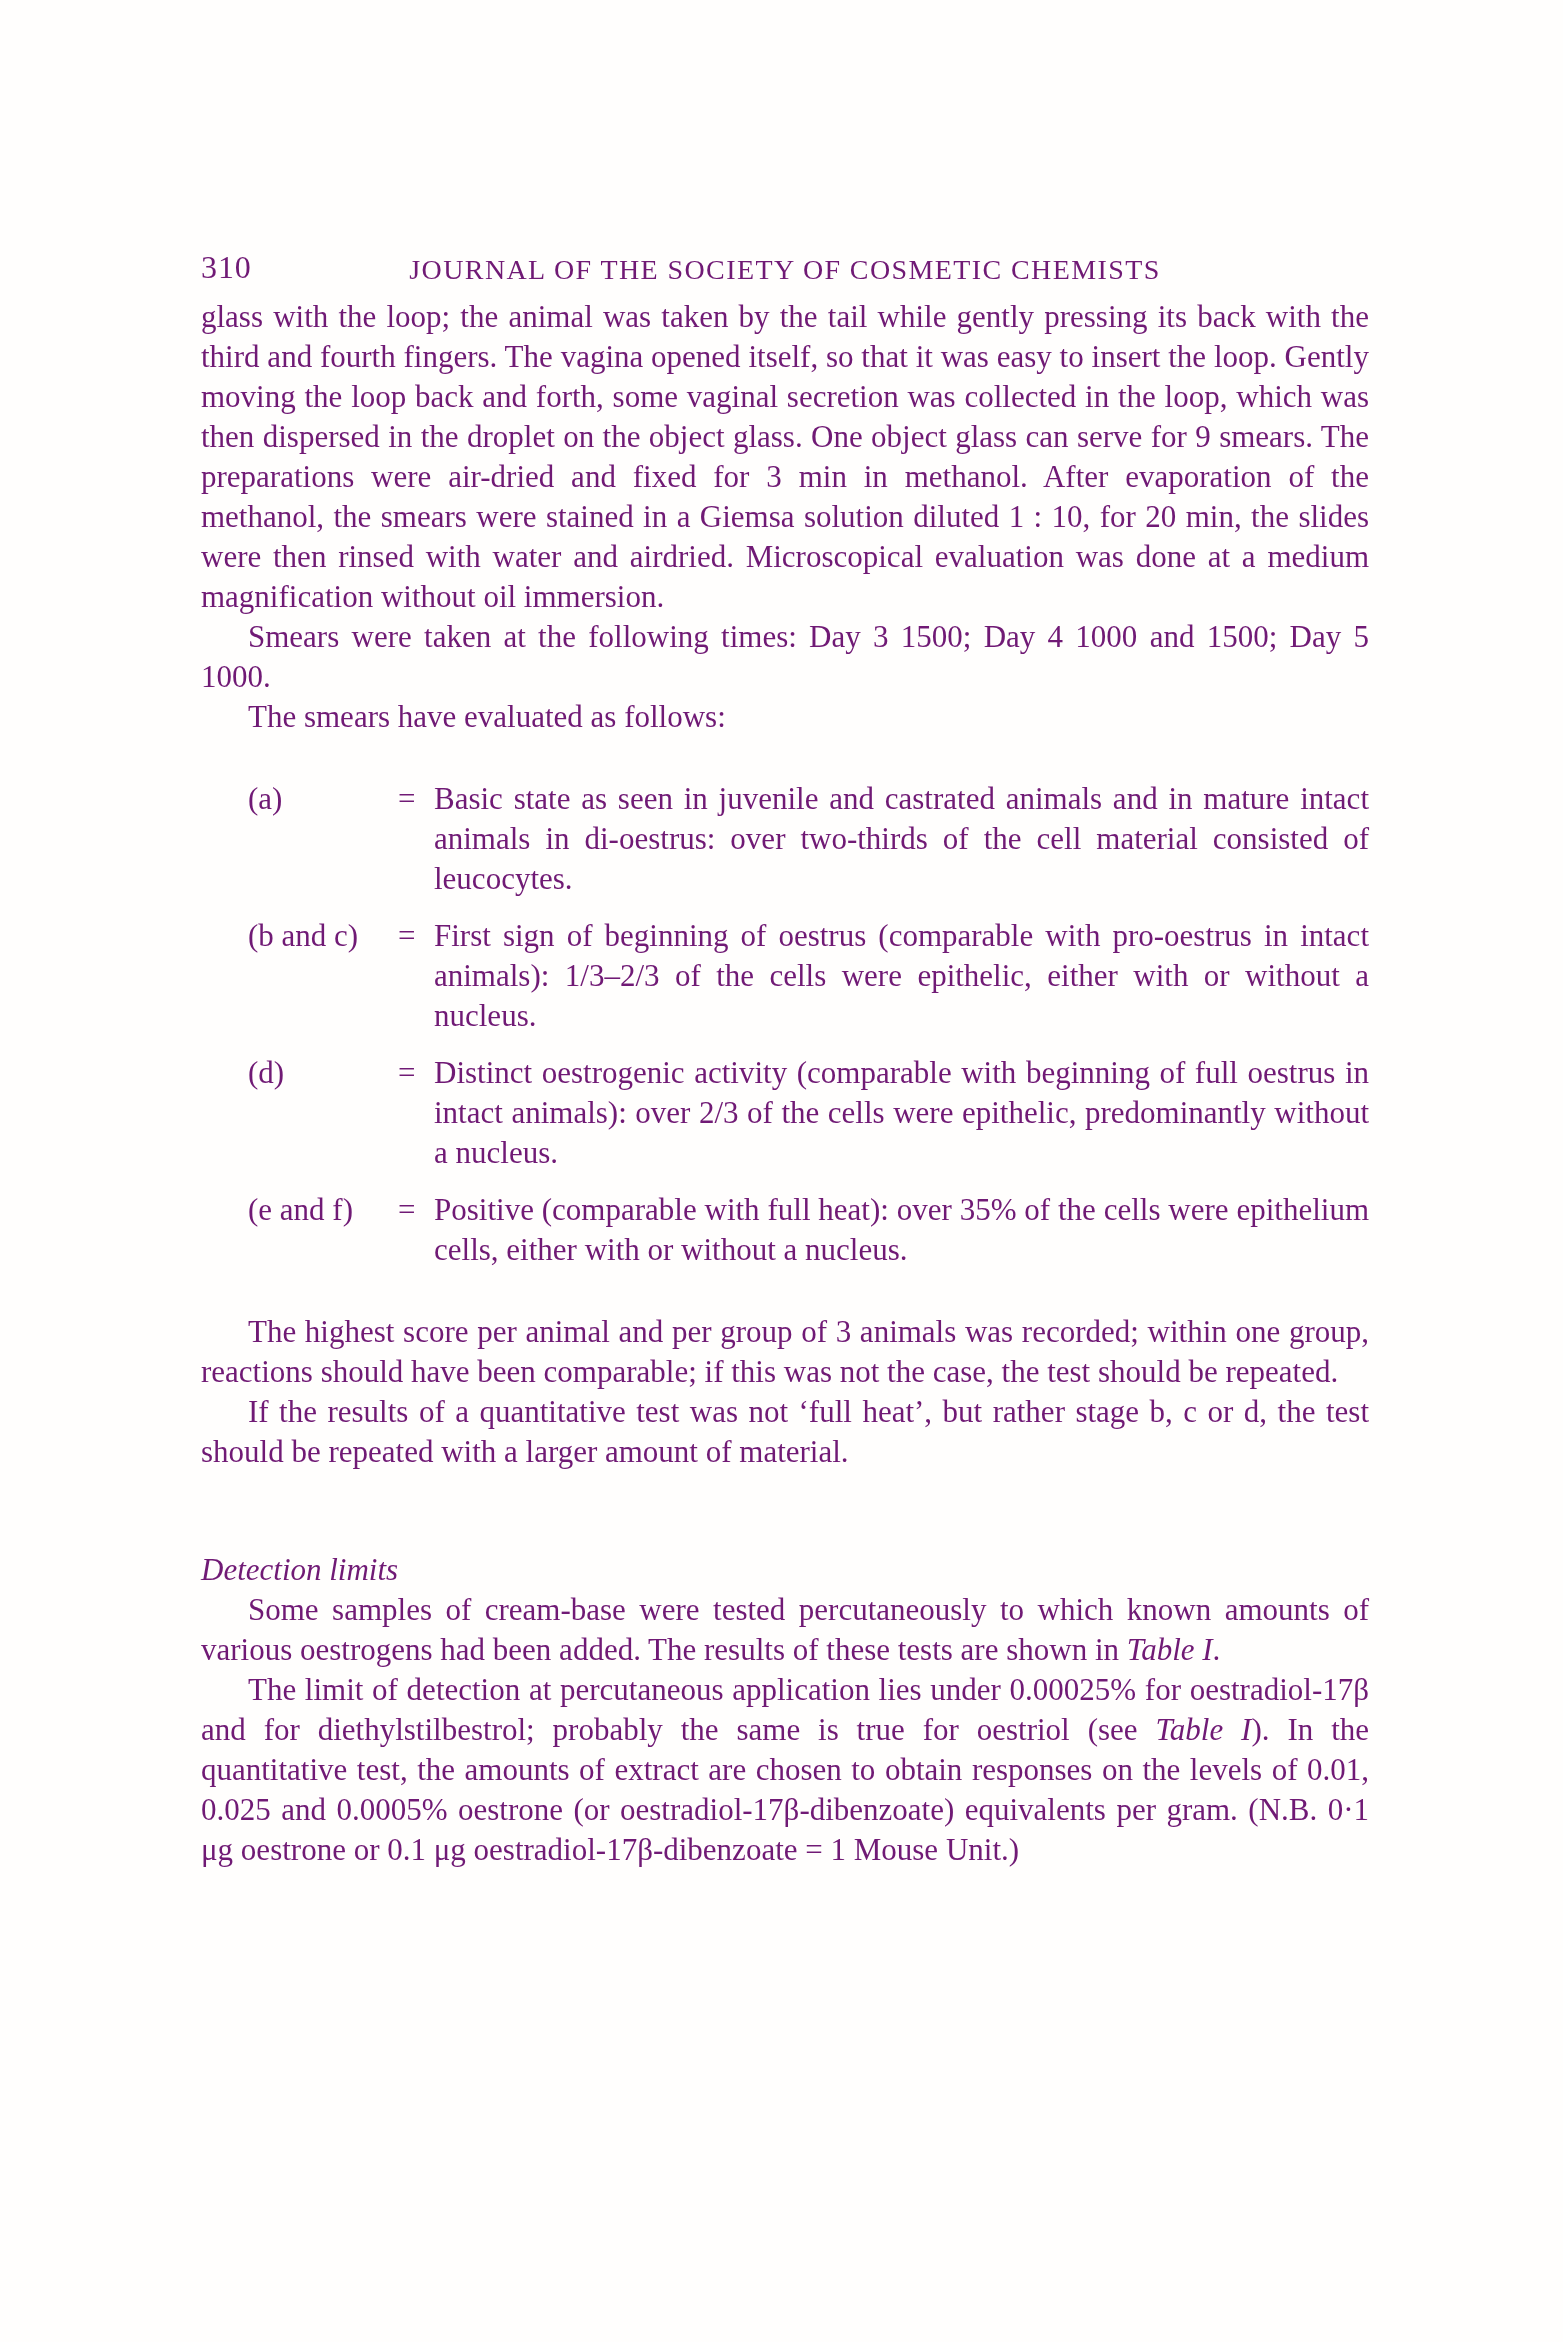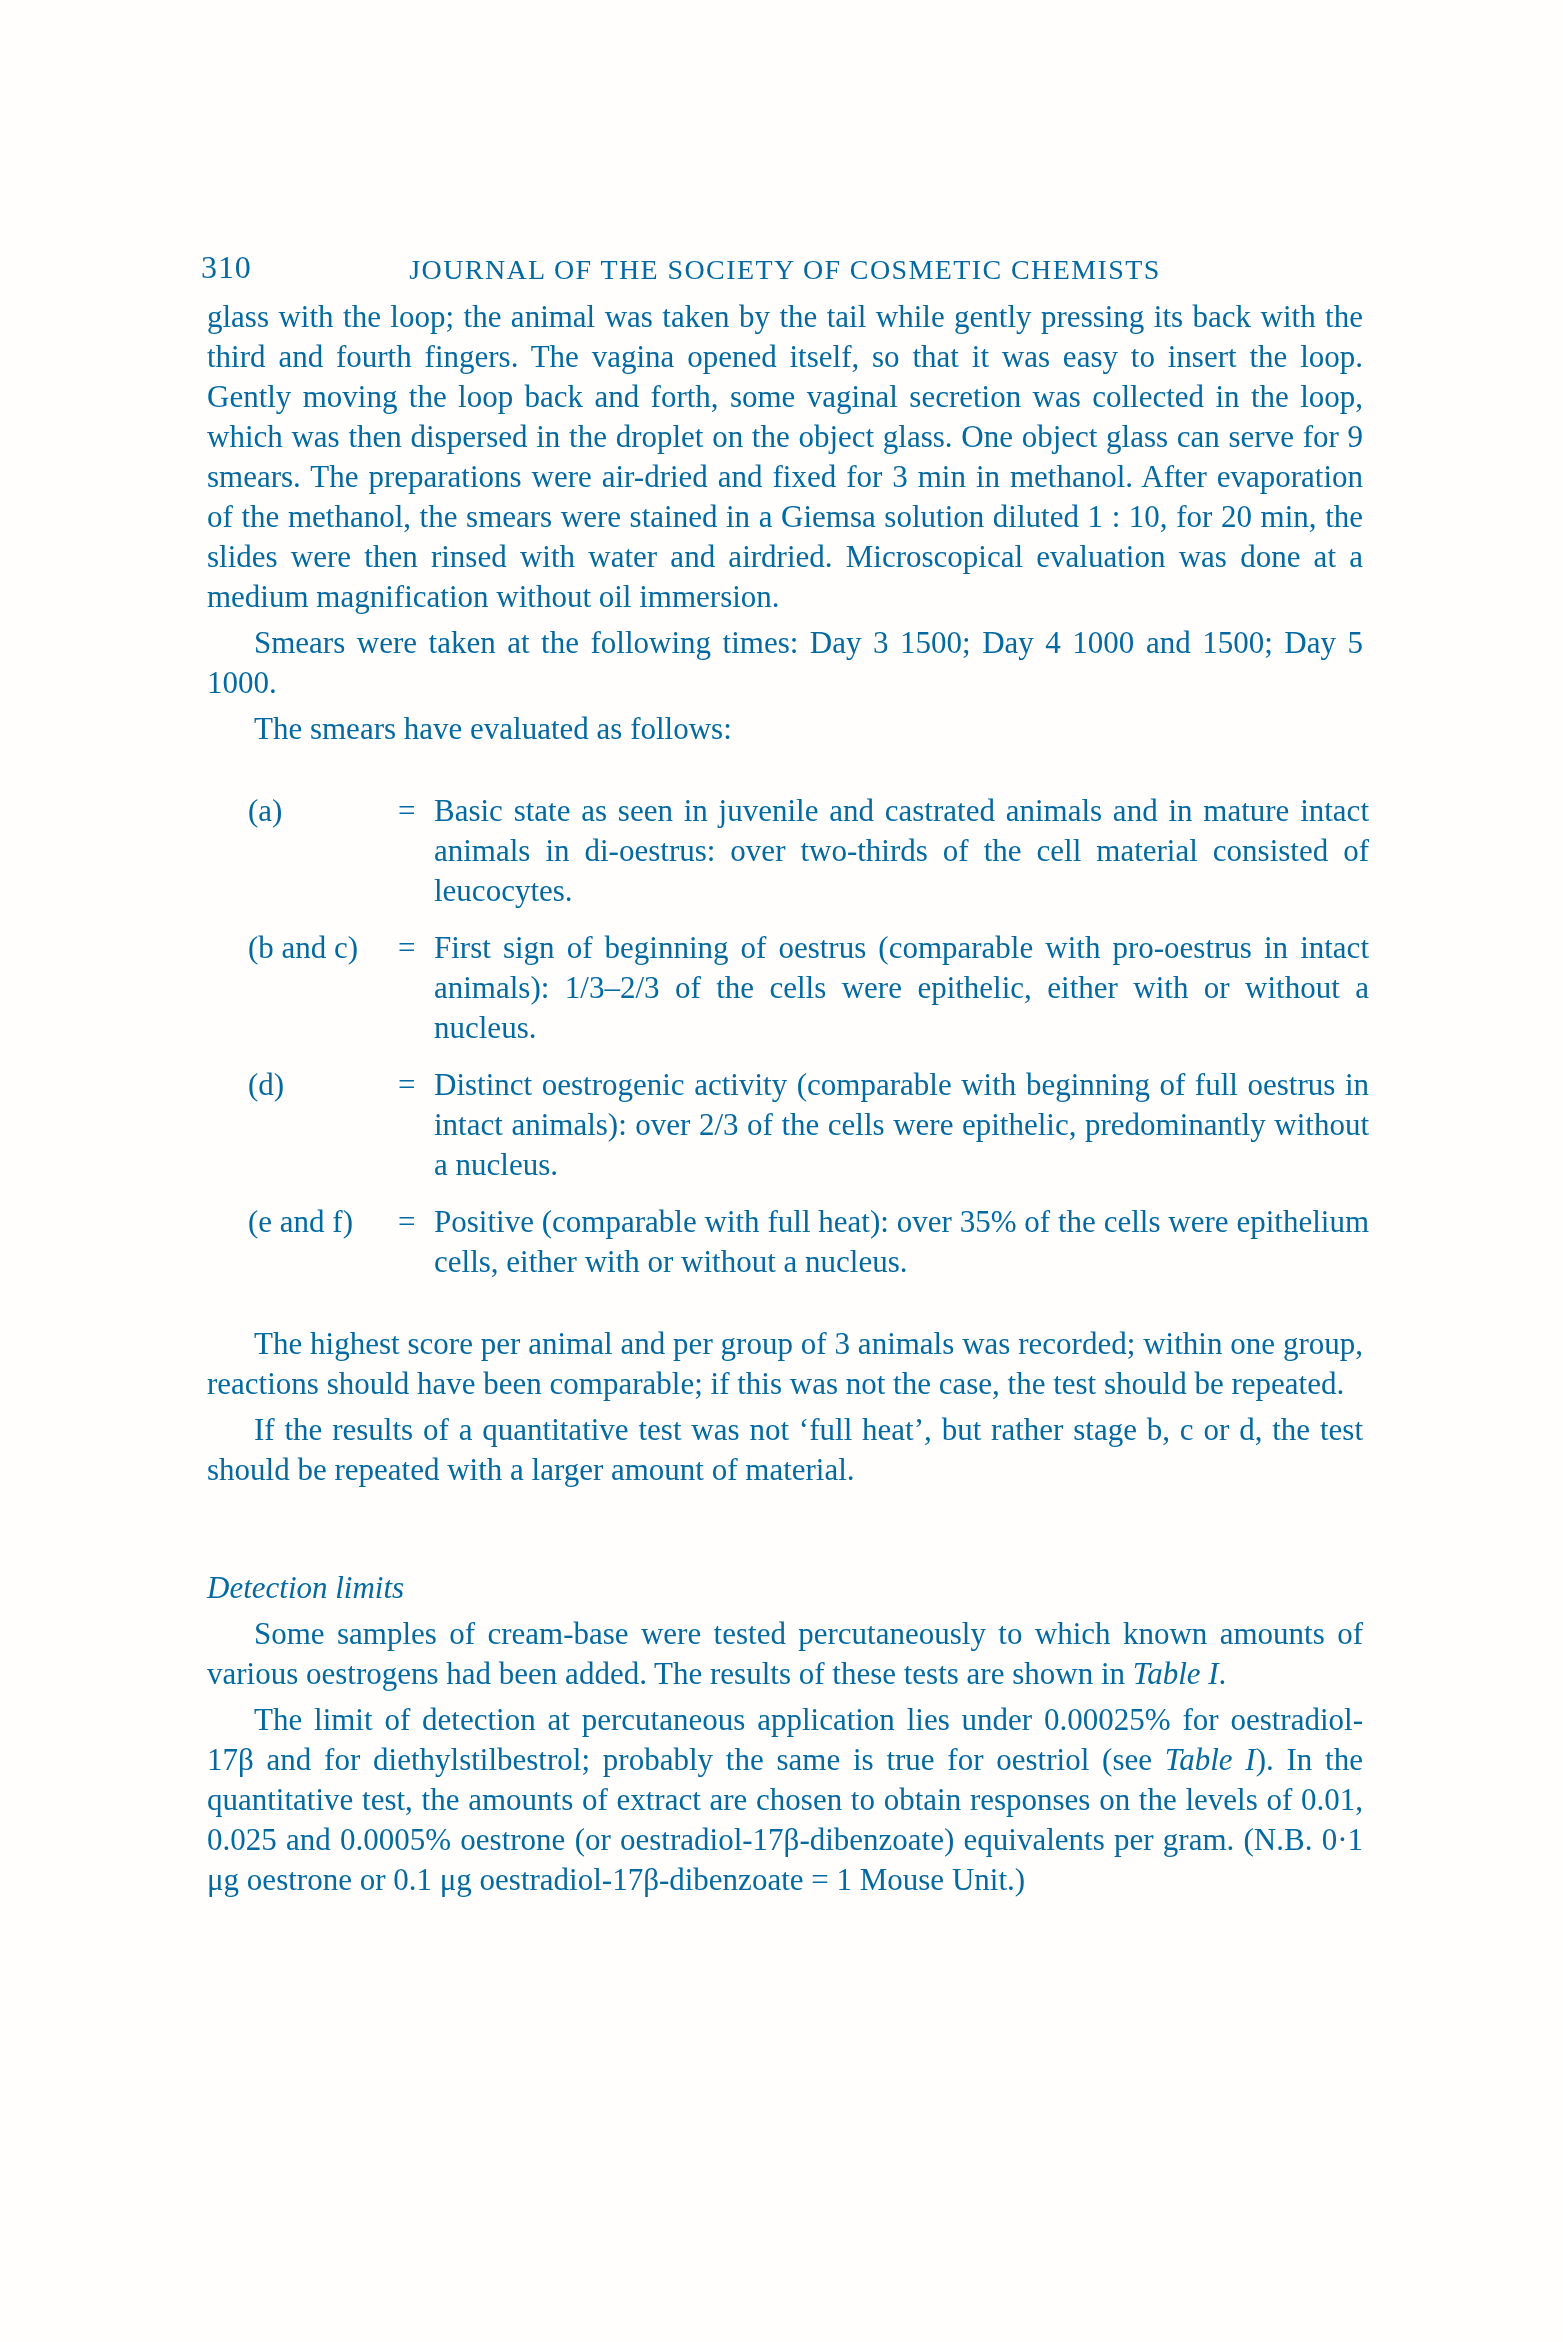--- a/index.html
+++ b/index.html
@@ -5,21 +5,21 @@
   html, body {
     margin: 0;
     padding: 0;
     background: #ffffff;
   }
   .page {
     position: relative;
     width: 1563px;
     height: 2342px;
     background: #fffefd;
-    color: #0369a1;
+    color: #701a75;
     font-family: "Liberation Serif", "DejaVu Serif", serif;
     font-size: 31px;
     line-height: 40px;
     box-sizing: border-box;
     overflow: hidden;
   }
   .content {
     position: absolute;
     left: 201px;
     top: 216px;
@@ -40,21 +40,21 @@
   .jtitle {
     display: block;
     text-align: center;
     font-size: 28px;
     letter-spacing: 1.4px;
     padding-top: 2.8px;
     white-space: nowrap;
     margin-top: 31px;
   }
   p {
-    margin: 6px;
+    margin: 0;
     text-align: justify;
   }
   p.indent {
     text-indent: 47px;
   }
   .deflist {
     margin-top: 42px;
   }
   .defrow {
     display: grid;

